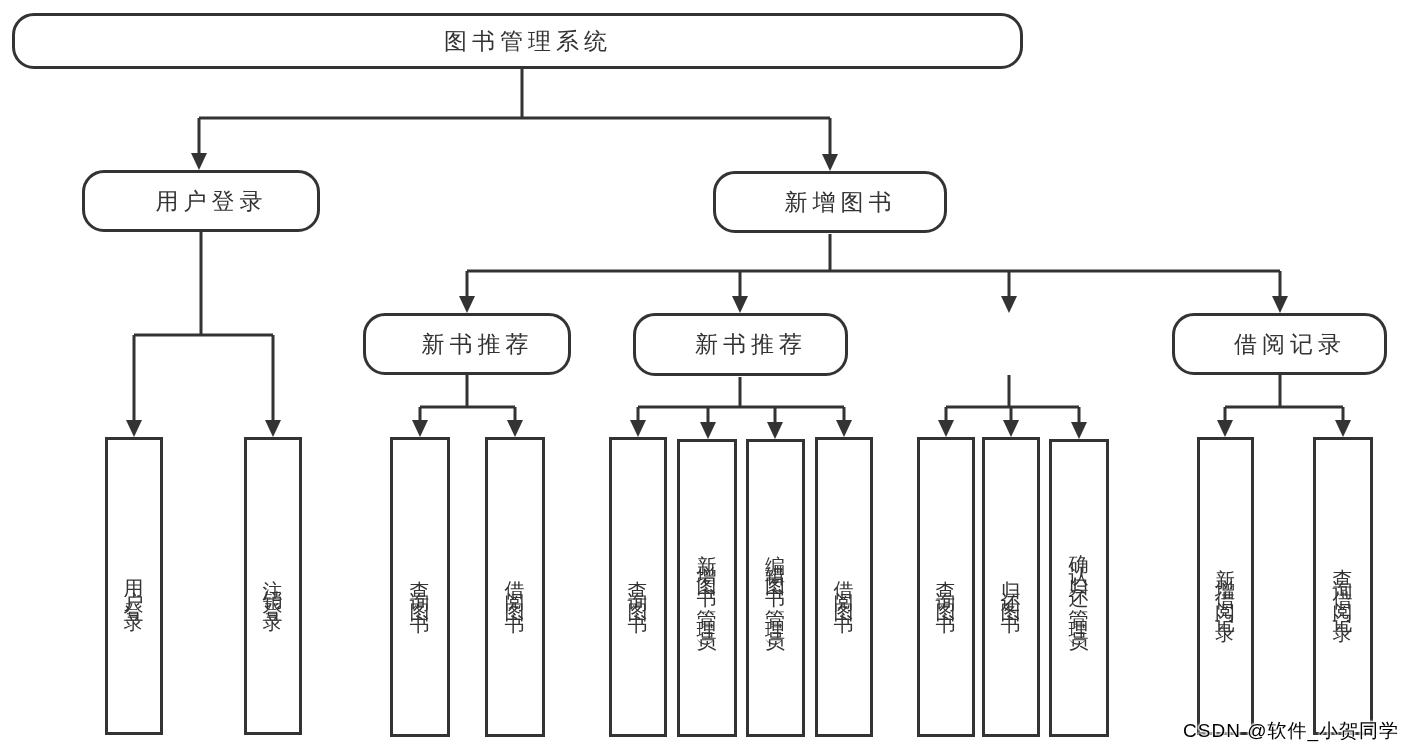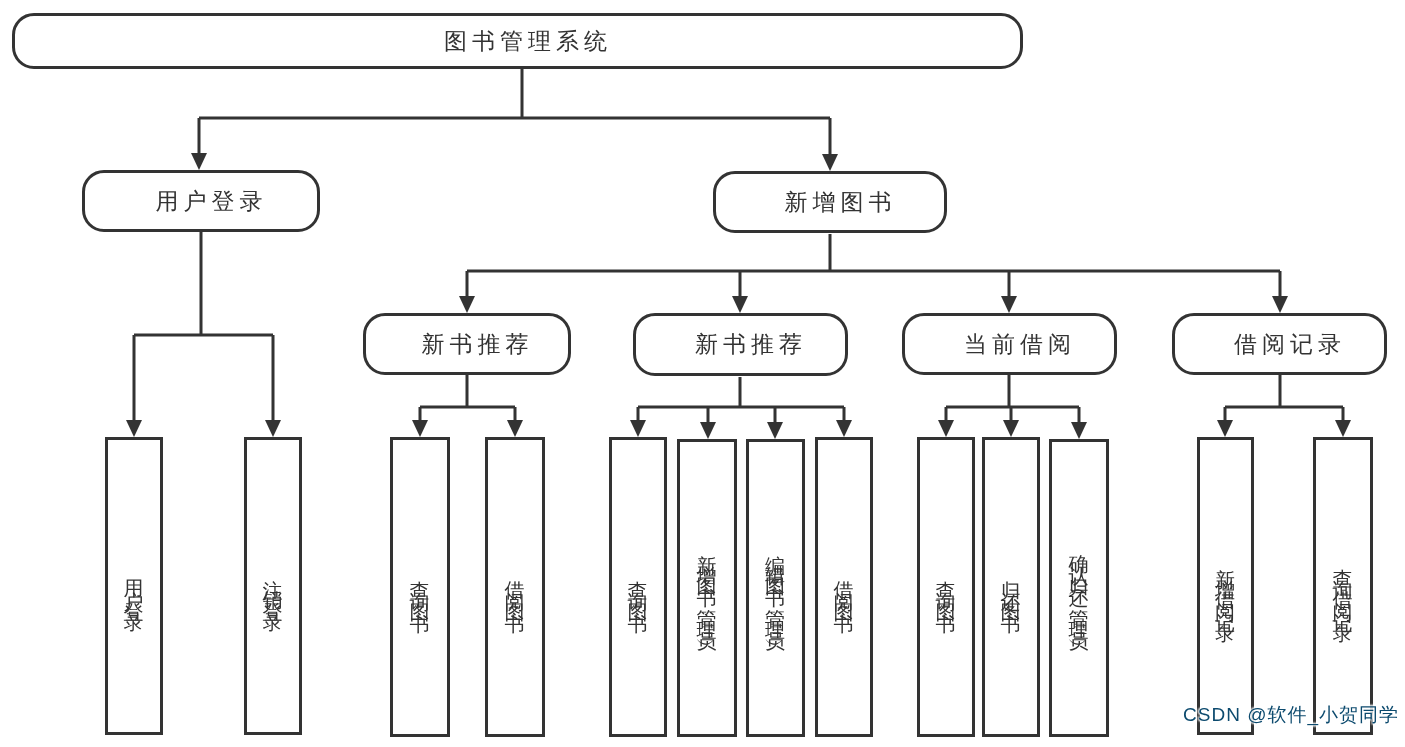--- a/index.html
+++ b/index.html
@@ -59,23 +59,23 @@
   #v-bor3    { left: 746px;  top: 439px; width: 59px; height: 298px; }
   #v-bor4    { left: 815px;  top: 437px; width: 58px; height: 300px; }
   #v-cur1    { left: 917px;  top: 437px; width: 58px; height: 300px; }
   #v-cur2    { left: 982px;  top: 437px; width: 58px; height: 300px; }
   #v-cur3    { left: 1049px; top: 439px; width: 60px; height: 298px; }
   #v-rcd1    { left: 1197px; top: 437px; width: 57px; height: 298px; }
   #v-rcd2    { left: 1313px; top: 437px; width: 60px; height: 298px; }
   .watermark {
     position: absolute;
     right: 6px;
-    bottom: 19px;
+    bottom: 3px;
     font-size: 19px;
-    color: #0c4a6e;
+    color: #000000;
     letter-spacing: 1px;
     text-shadow: 1px 1px 2px #ffffff, -1px -1px 2px #ffffff, 1px -1px 2px #ffffff, -1px 1px 2px #ffffff;
     white-space: nowrap;
   }
 </style>
 </head>
 <body>
 
 <div class="stage">
 
@@ -112,21 +112,20 @@
     </g>
   </svg>
 
   <div id="root" class="node hbox">图书管理系统</div>
 
   <div id="b-login" class="node hbox">用户登录</div>
   <div id="b-mgmt" class="node hbox">新增图书</div>
 
   <div id="g-rec" class="node hbox">新书推荐</div>
   <div id="g-borrow" class="node hbox">新书推荐</div>
-  <div id="g-current" class="node hbox">当前借阅</div>
   <div id="g-records" class="node hbox">借阅记录</div>
 
   <div id="v-login1" class="node vbox">用户登录</div>
   <div id="v-logout" class="node vbox">注销登录</div>
 
   <div id="v-rec1" class="node vbox">查询图书</div>
   <div id="v-rec2" class="node vbox">借阅图书</div>
 
   <div id="v-bor1" class="node vbox">查询图书</div>
   <div id="v-bor2" class="node vbox">新增图书（管理员）</div>

